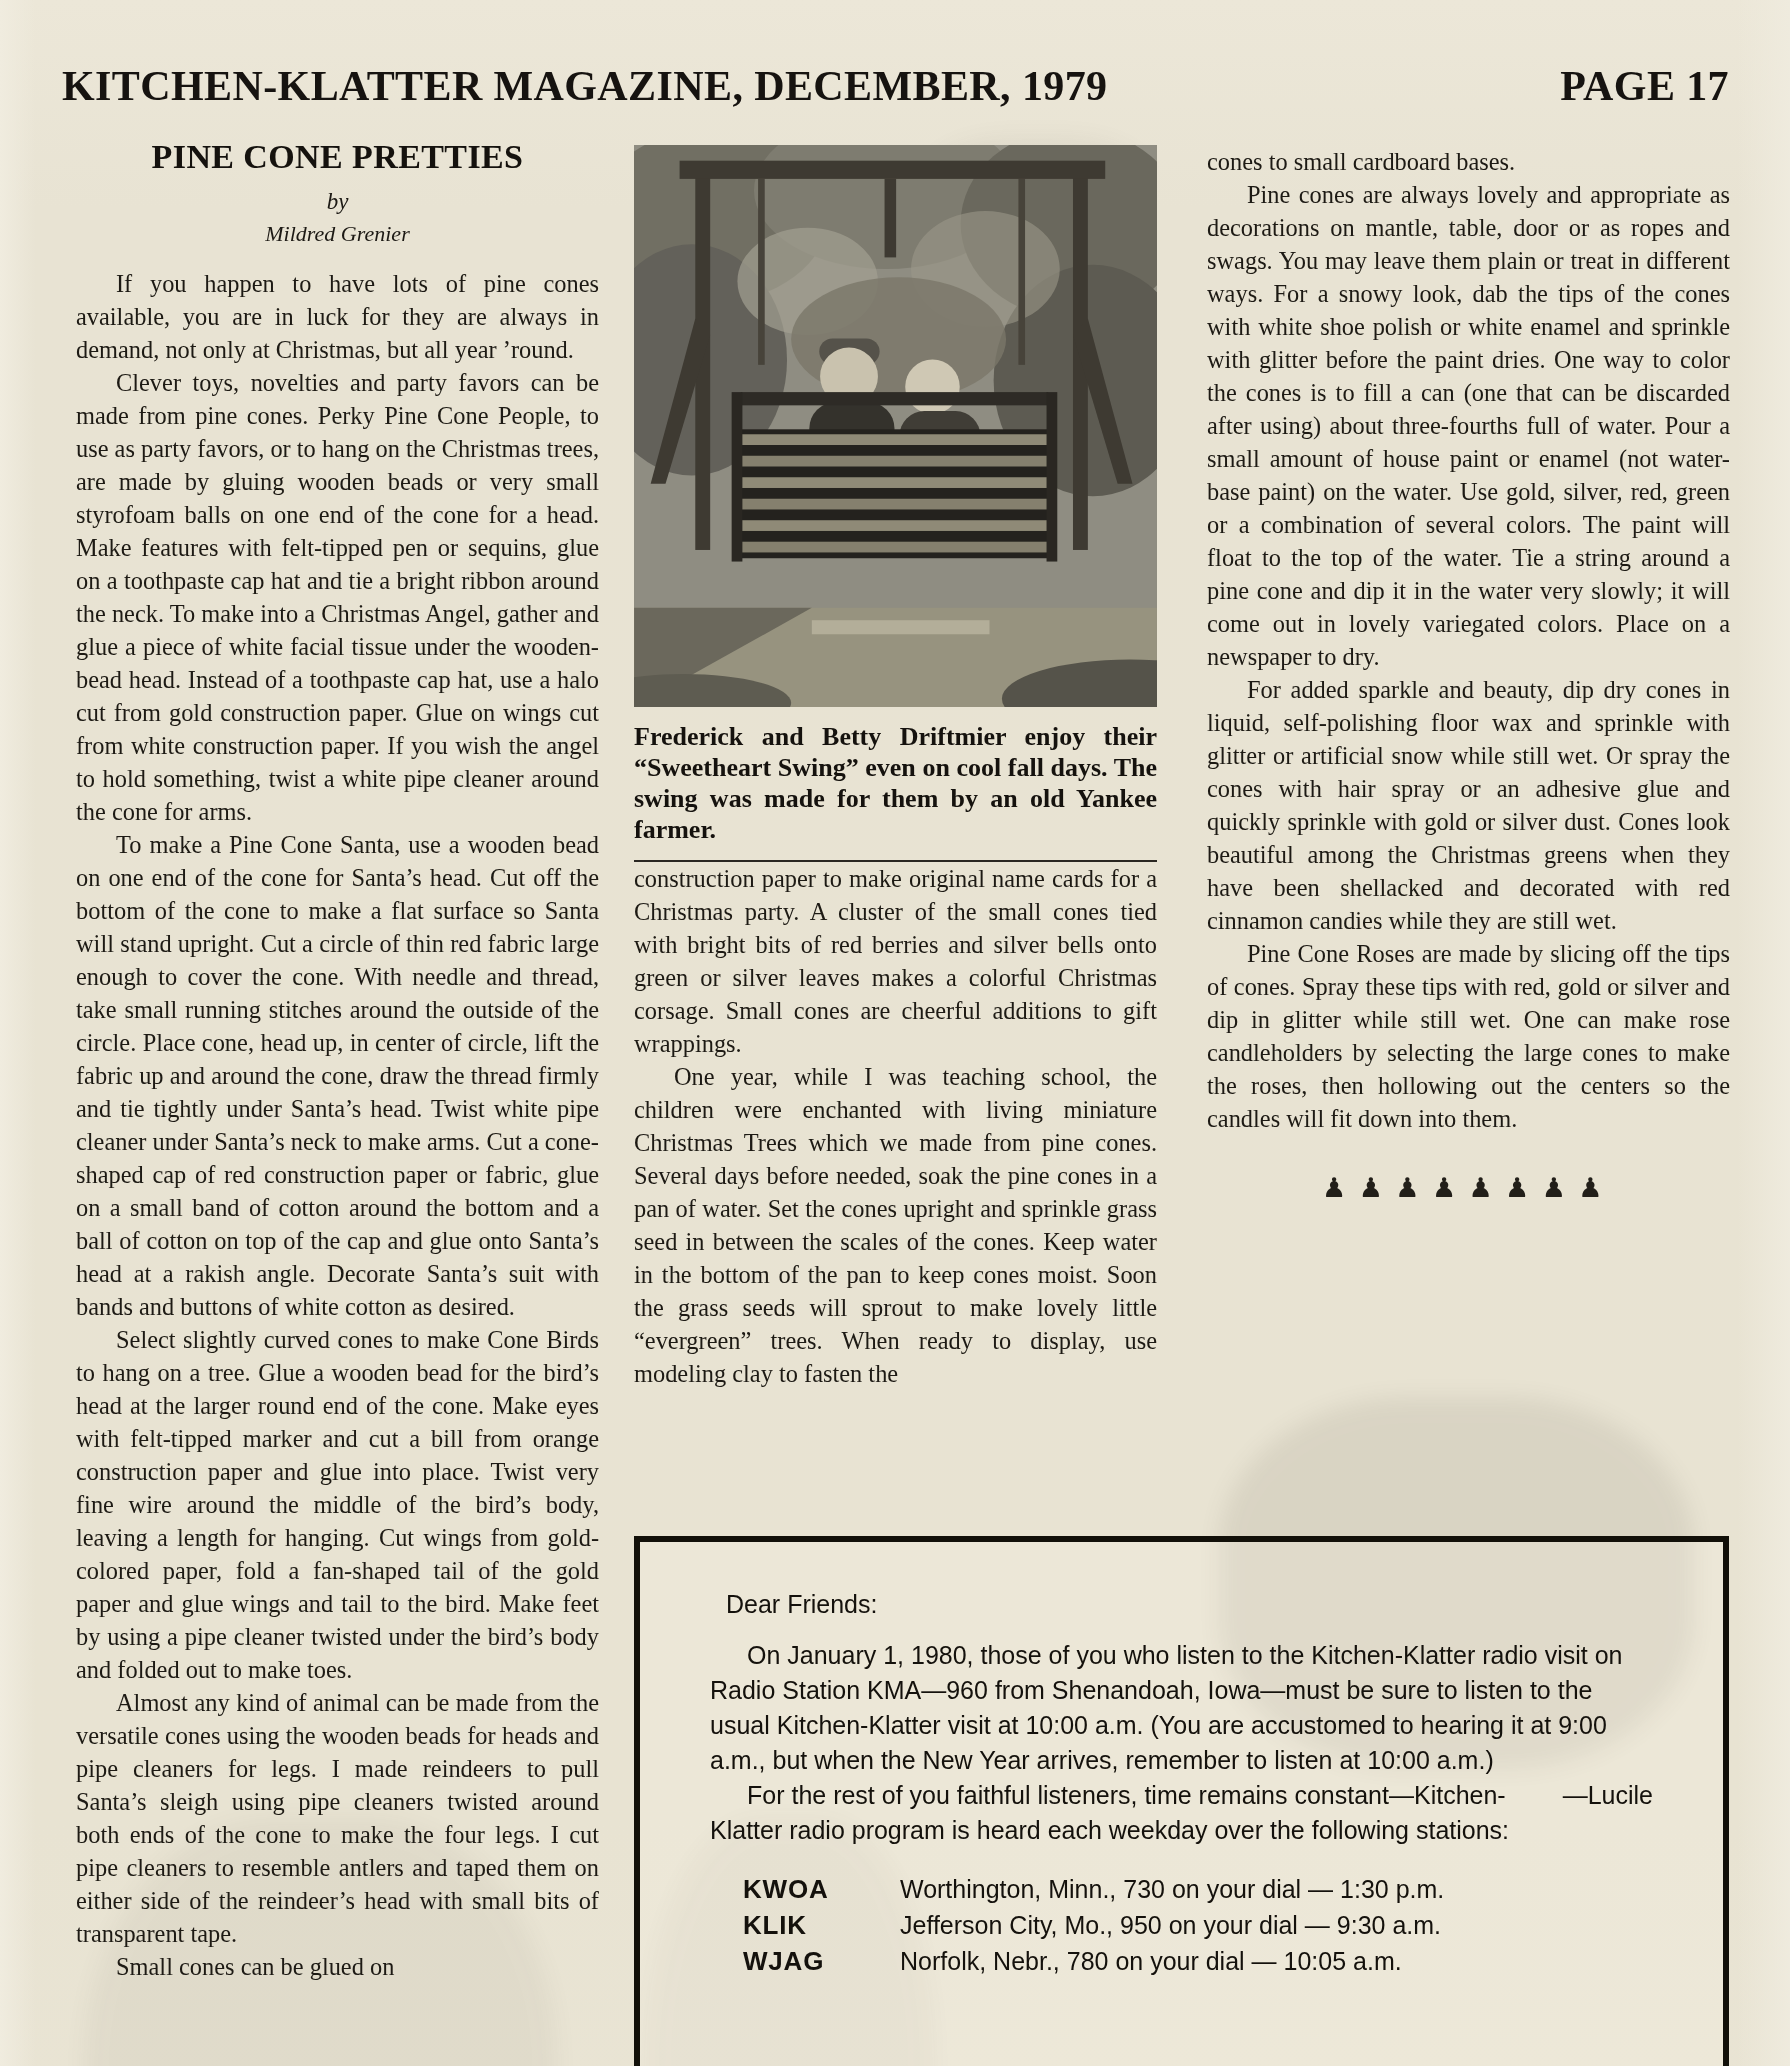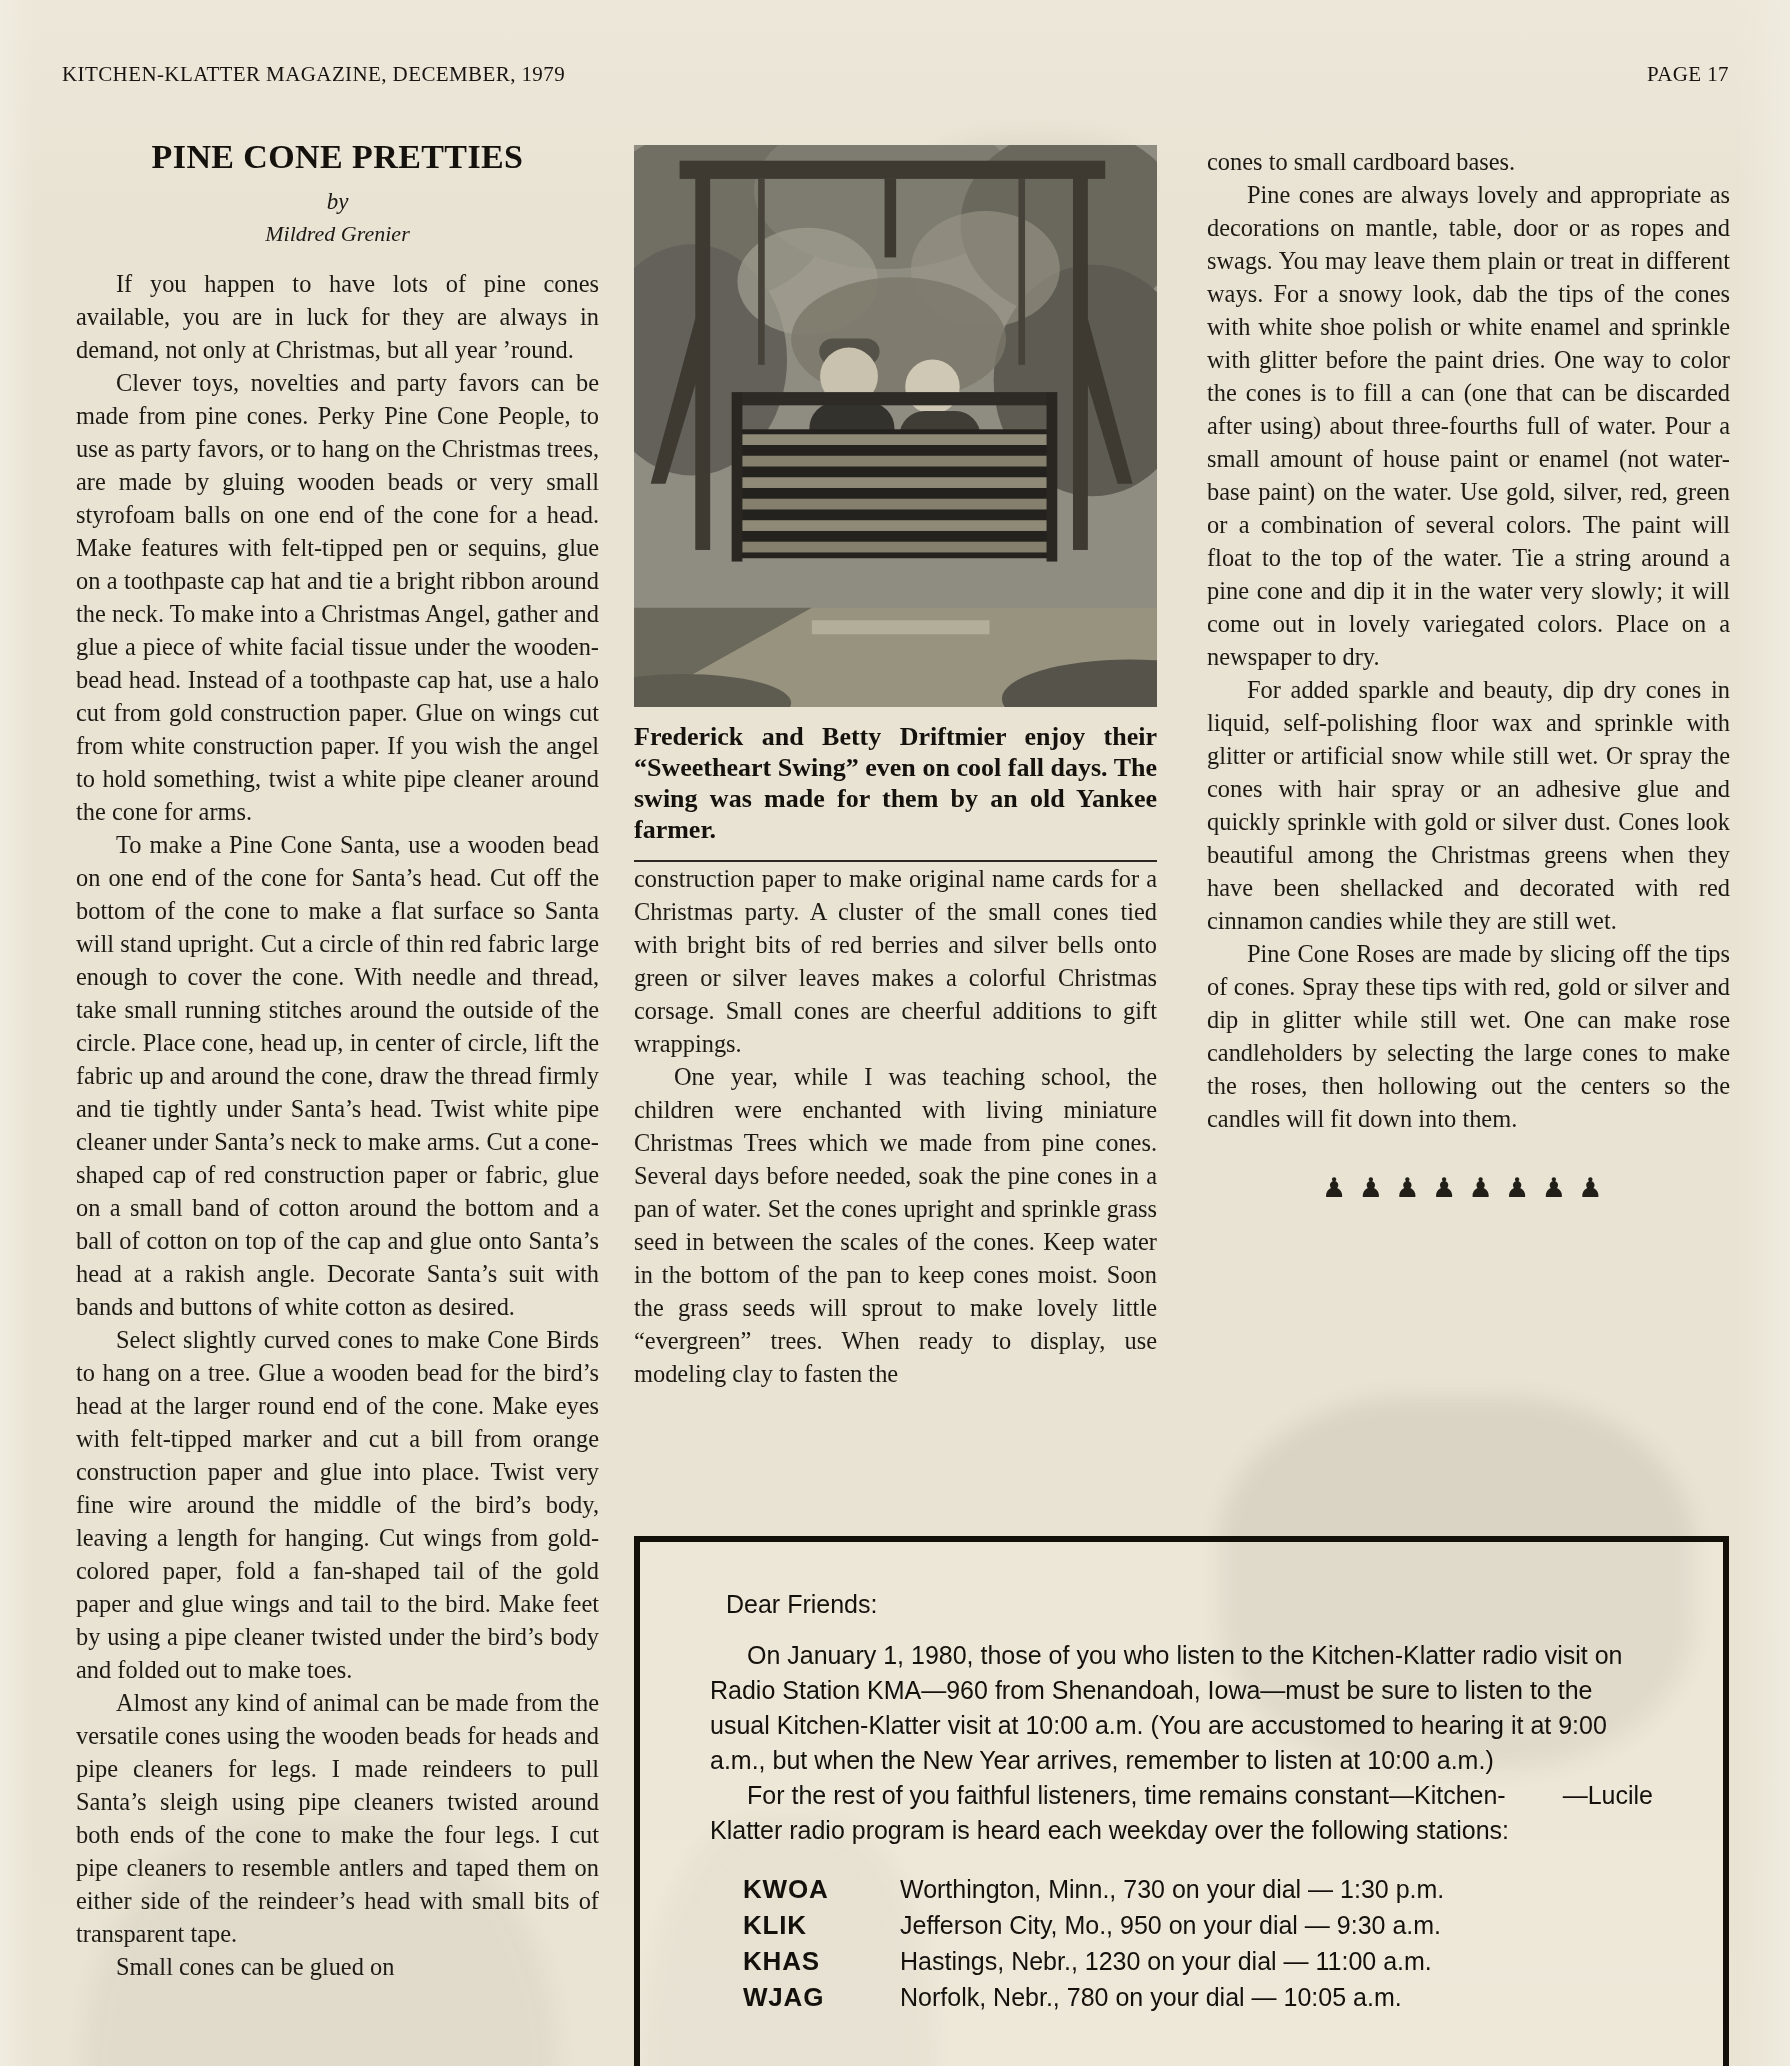--- a/index.html
+++ b/index.html
@@ -21,21 +21,21 @@
   
   .ghost{position:absolute;filter:blur(10.7px);opacity:.07;background:#4a4336;border-radius:40%;}
   .g1{left:1219px;top:1397px;width:475px;height:372px;opacity:.09;}
   .g2{left:83px;top:1818px;width:475px;height:620px;opacity:.05;}
   .g3{left:930px;top:136px;width:215px;height:91px;opacity:.06;}
   .g4{left:645px;top:1818px;width:289px;height:620px;opacity:.04;}
 
   .header{
     position:absolute;left:62px;right:62px;top:62px;
     display:flex;justify-content:space-between;align-items:baseline;
-    font-weight:normal;font-size:21px;letter-spacing:0.4px;color:#161310;
+    font-weight:bold;font-size:42px;letter-spacing:0.4px;color:#161310;
   }
   .col{position:absolute;width:523px;}
   .col1{left:76px;top:138px;}
   .col2{left:634px;top:145px;}
   .col3{left:1207px;top:145px;}
 
   h1.title{
     margin:0;text-align:center;font-size:34px;font-weight:bold;
     letter-spacing:0.4px;color:#15120e;
   }
@@ -193,24 +193,20 @@
     <div class="stations">
       <div class="st-row">
           <span class="st-call">KWOA</span>
           <span class="st-detail">Worthington, Minn., 730 on your dial — 1:30 p.m.</span>
         </div>
       <div class="st-row">
           <span class="st-call">KLIK</span>
           <span class="st-detail">Jefferson City, Mo., 950 on your dial — 9:30 a.m.</span>
         </div>
       <div class="st-row">
-          <span class="st-call">KHAS</span>
-          <span class="st-detail">Hastings, Nebr., 1230 on your dial — 11:00 a.m.</span>
-        </div>
-      <div class="st-row">
           <span class="st-call">WJAG</span>
           <span class="st-detail">Norfolk, Nebr., 780 on your dial — 10:05 a.m.</span>
         </div>
 
     </div>
 
   </section>
 </div>
 
 

